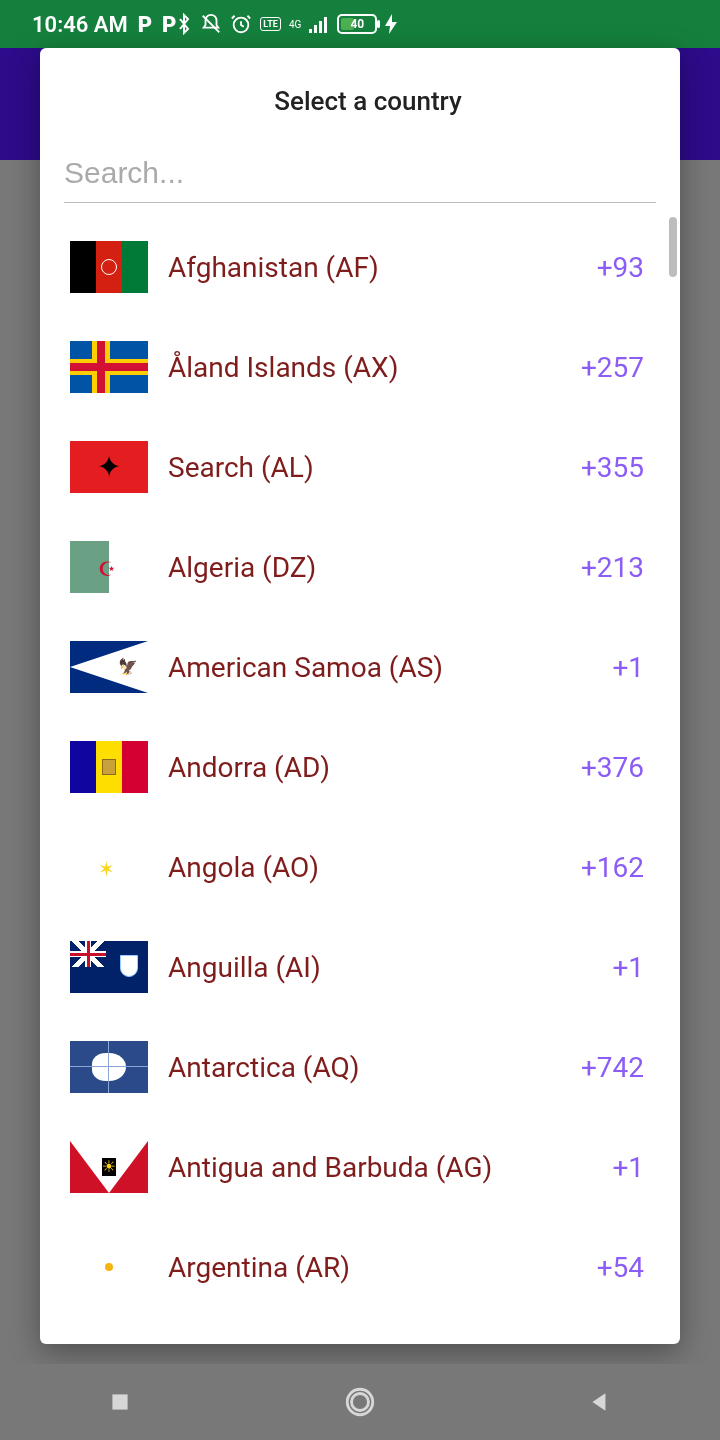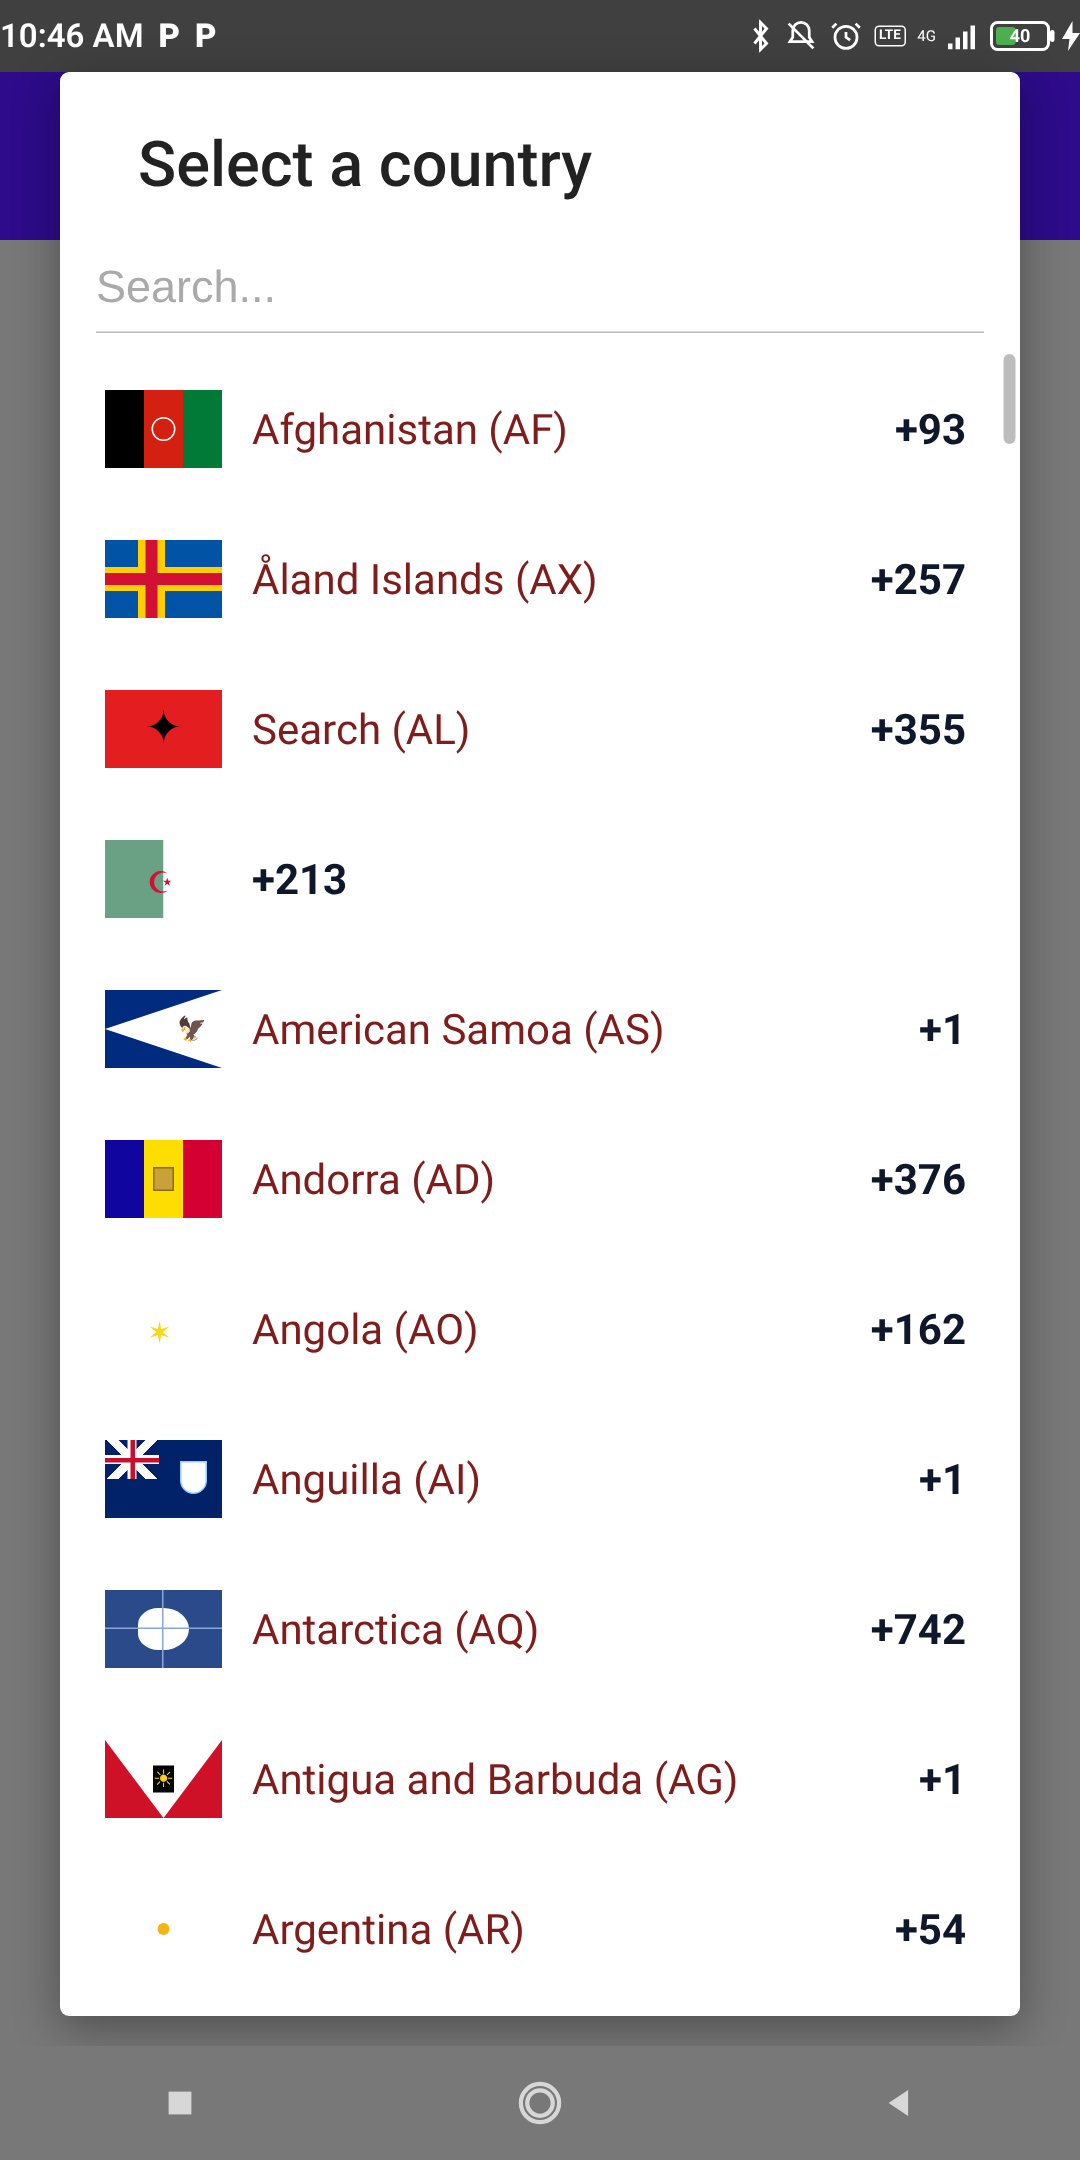--- a/index.html
+++ b/index.html
@@ -2,26 +2,25 @@
 <html><head>
 <meta charset="utf-8">
 <style>
   * { box-sizing: border-box; margin: 0; padding: 0; }
   html, body { width: 720px; height: 1440px; overflow: hidden; font-family: Roboto, Arial, sans-serif; }
   body { background: #787878; }
 
   
   .status-bar {
     height: 48px;
-    background: #404040;
+    background: #15803d;
     color: #fff;
     display: flex;
     align-items: center;
-    justify-content: space-between;
-    padding: 0 0;
+    padding: 0 32px;
     font-size: 22px;
     font-weight: 600;
   }
   .status-left { display: flex; align-items: center; gap: 10px; }
   .status-right { display: flex; align-items: center; gap: 8px; }
   .status-icon { display:inline-flex; align-items:center; justify-content:center; }
   .battery {
     width:40px; height:20px; border:2px solid #fff; border-radius:5px;
     position:relative; display:flex; align-items:center; padding:2px;
   }
@@ -41,24 +40,25 @@
     bottom: 96px;
     background: #fff;
     border-radius: 6px;
     box-shadow: 0 8px 30px rgba(0,0,0,0.35);
     display: flex;
     flex-direction: column;
     padding: 24px 0 0 0;
     overflow: hidden;
   }
   .modal-title {
-    font-size: 42px;
+    font-size: 26px;
     font-weight: 500;
     color: #222;
     padding: 14px 36px 34px 52px;
+    text-align: center;
   }
   .search-wrap { padding: 0 24px 0 24px; }
   .search-input {
     width: 100%;
     border: none;
     border-bottom: 1px solid #bbb;
     font-size: 30px;
     padding: 6px 0 12px 0;
     outline: none;
     color: #0369a1;
@@ -83,21 +83,21 @@
     height: 100px;
     gap: 20px;
     padding-left: 10px;
   }
   .flag {
     width: 78px; height: 52px; flex-shrink:0;
     display:flex; align-items:center; justify-content:center;
     position: relative; overflow:hidden;
   }
   .country-name { flex:1; font-size: 28px; color:#7f1d1d; }
-  .dial-code { font-size: 28px; color:#0f172a; text-align:right; padding-right:6px;font-weight:bold;}
+  .dial-code { font-size: 28px; color:#8b5cf6; text-align:right; padding-right:6px;}
 
   
   .flag-af { display:flex; }
   .flag-af .b1{width:26px;height:52px;background:#000;}
   .flag-af .b2{width:26px;height:52px;background:#d32011;display:flex;align-items:center;justify-content:center;}
   .flag-af .b3{width:26px;height:52px;background:#007a36;}
   .flag-af .emblem{width:16px;height:16px;border:1px solid #fff;border-radius:50%;}
 
   .flag-ax { background:#0053a5; position:relative; }
   .flag-ax::before{content:"";position:absolute;top:0;bottom:0;left:22px;width:18px;background:#ffce00;}
@@ -257,20 +257,21 @@
       <div class="country-name">Search (AL)</div>
       <div class="dial-code">+355</div>
     </div>
 
     <div class="row">
       <div class="flag flag-dz">
           <div class="g"></div>
           <div class="w"></div>
           <span class="sym">☪</span>
         </div>
+      <div class="country-name">Algeria (DZ)</div>
       <div class="dial-code">+213</div>
     </div>
 
     <div class="row">
       <div class="flag flag-as">
           <div class="tri"></div>
           <span class="bird">🦅</span>
         </div>
       <div class="country-name">American Samoa (AS)</div>
       <div class="dial-code">+1</div>

